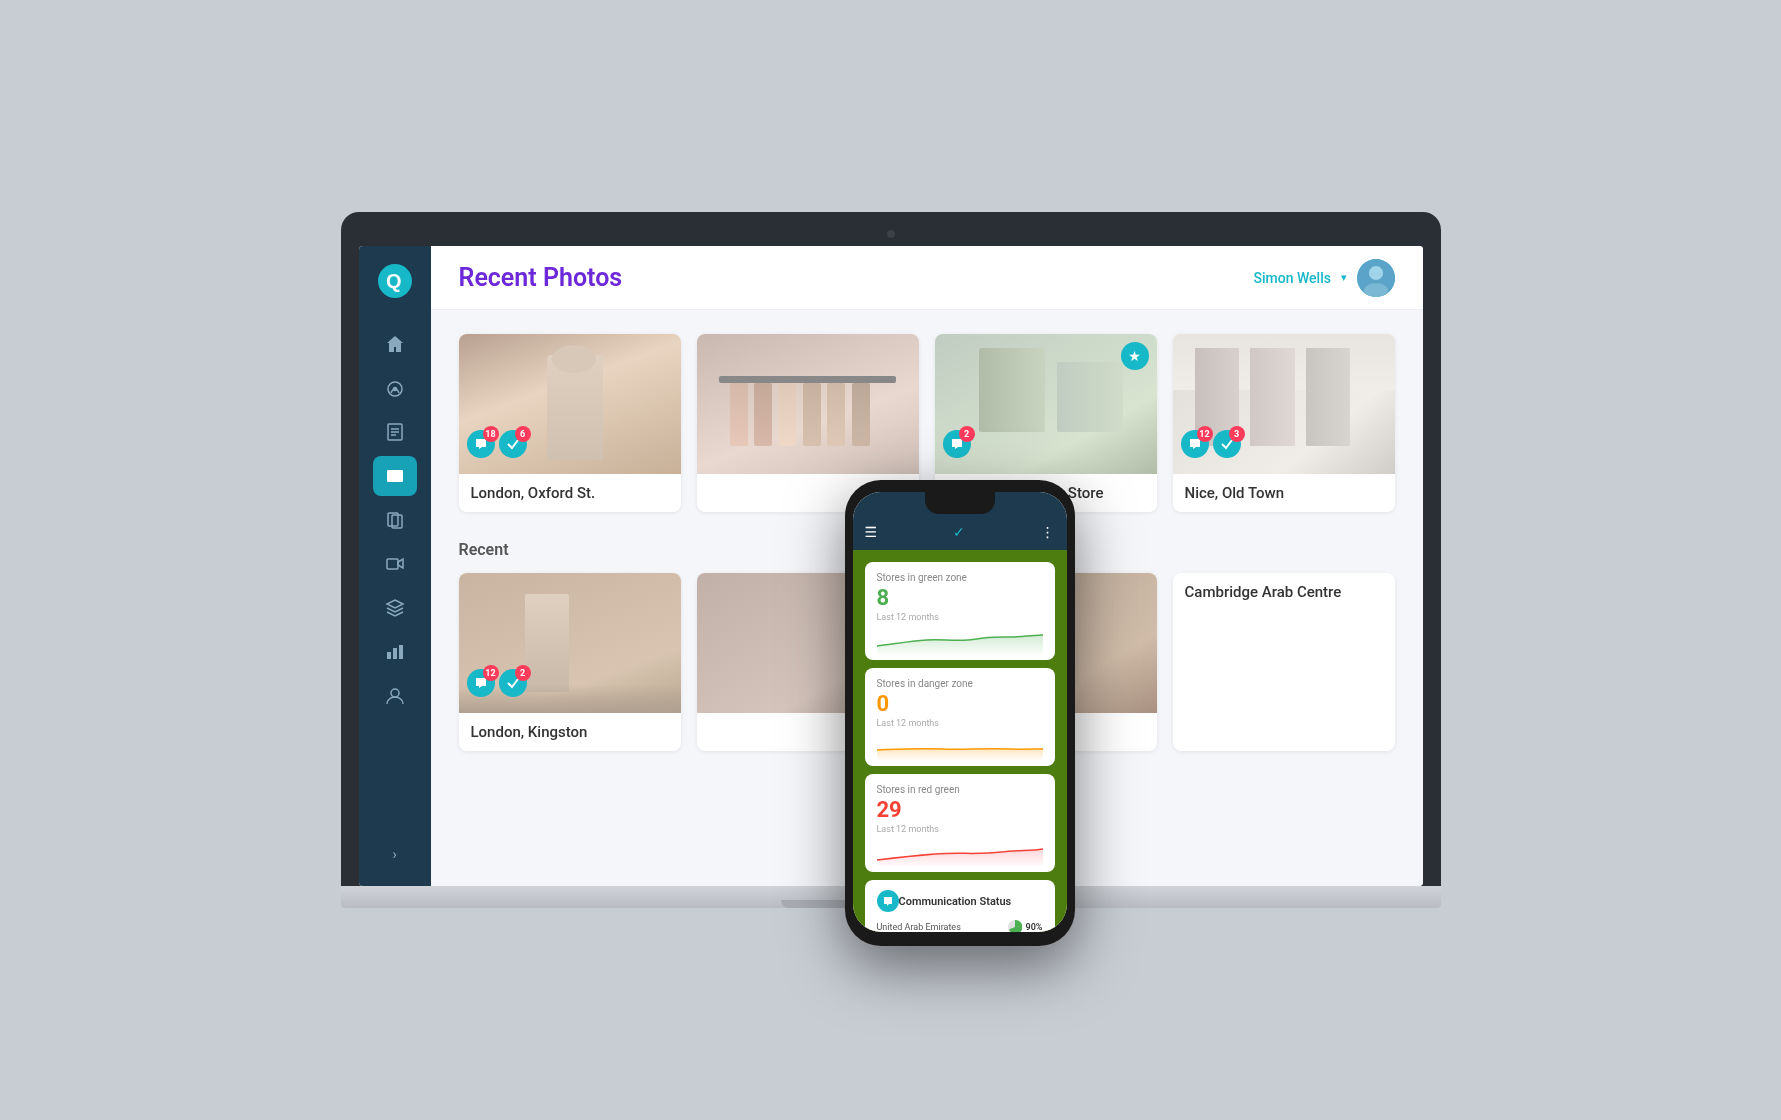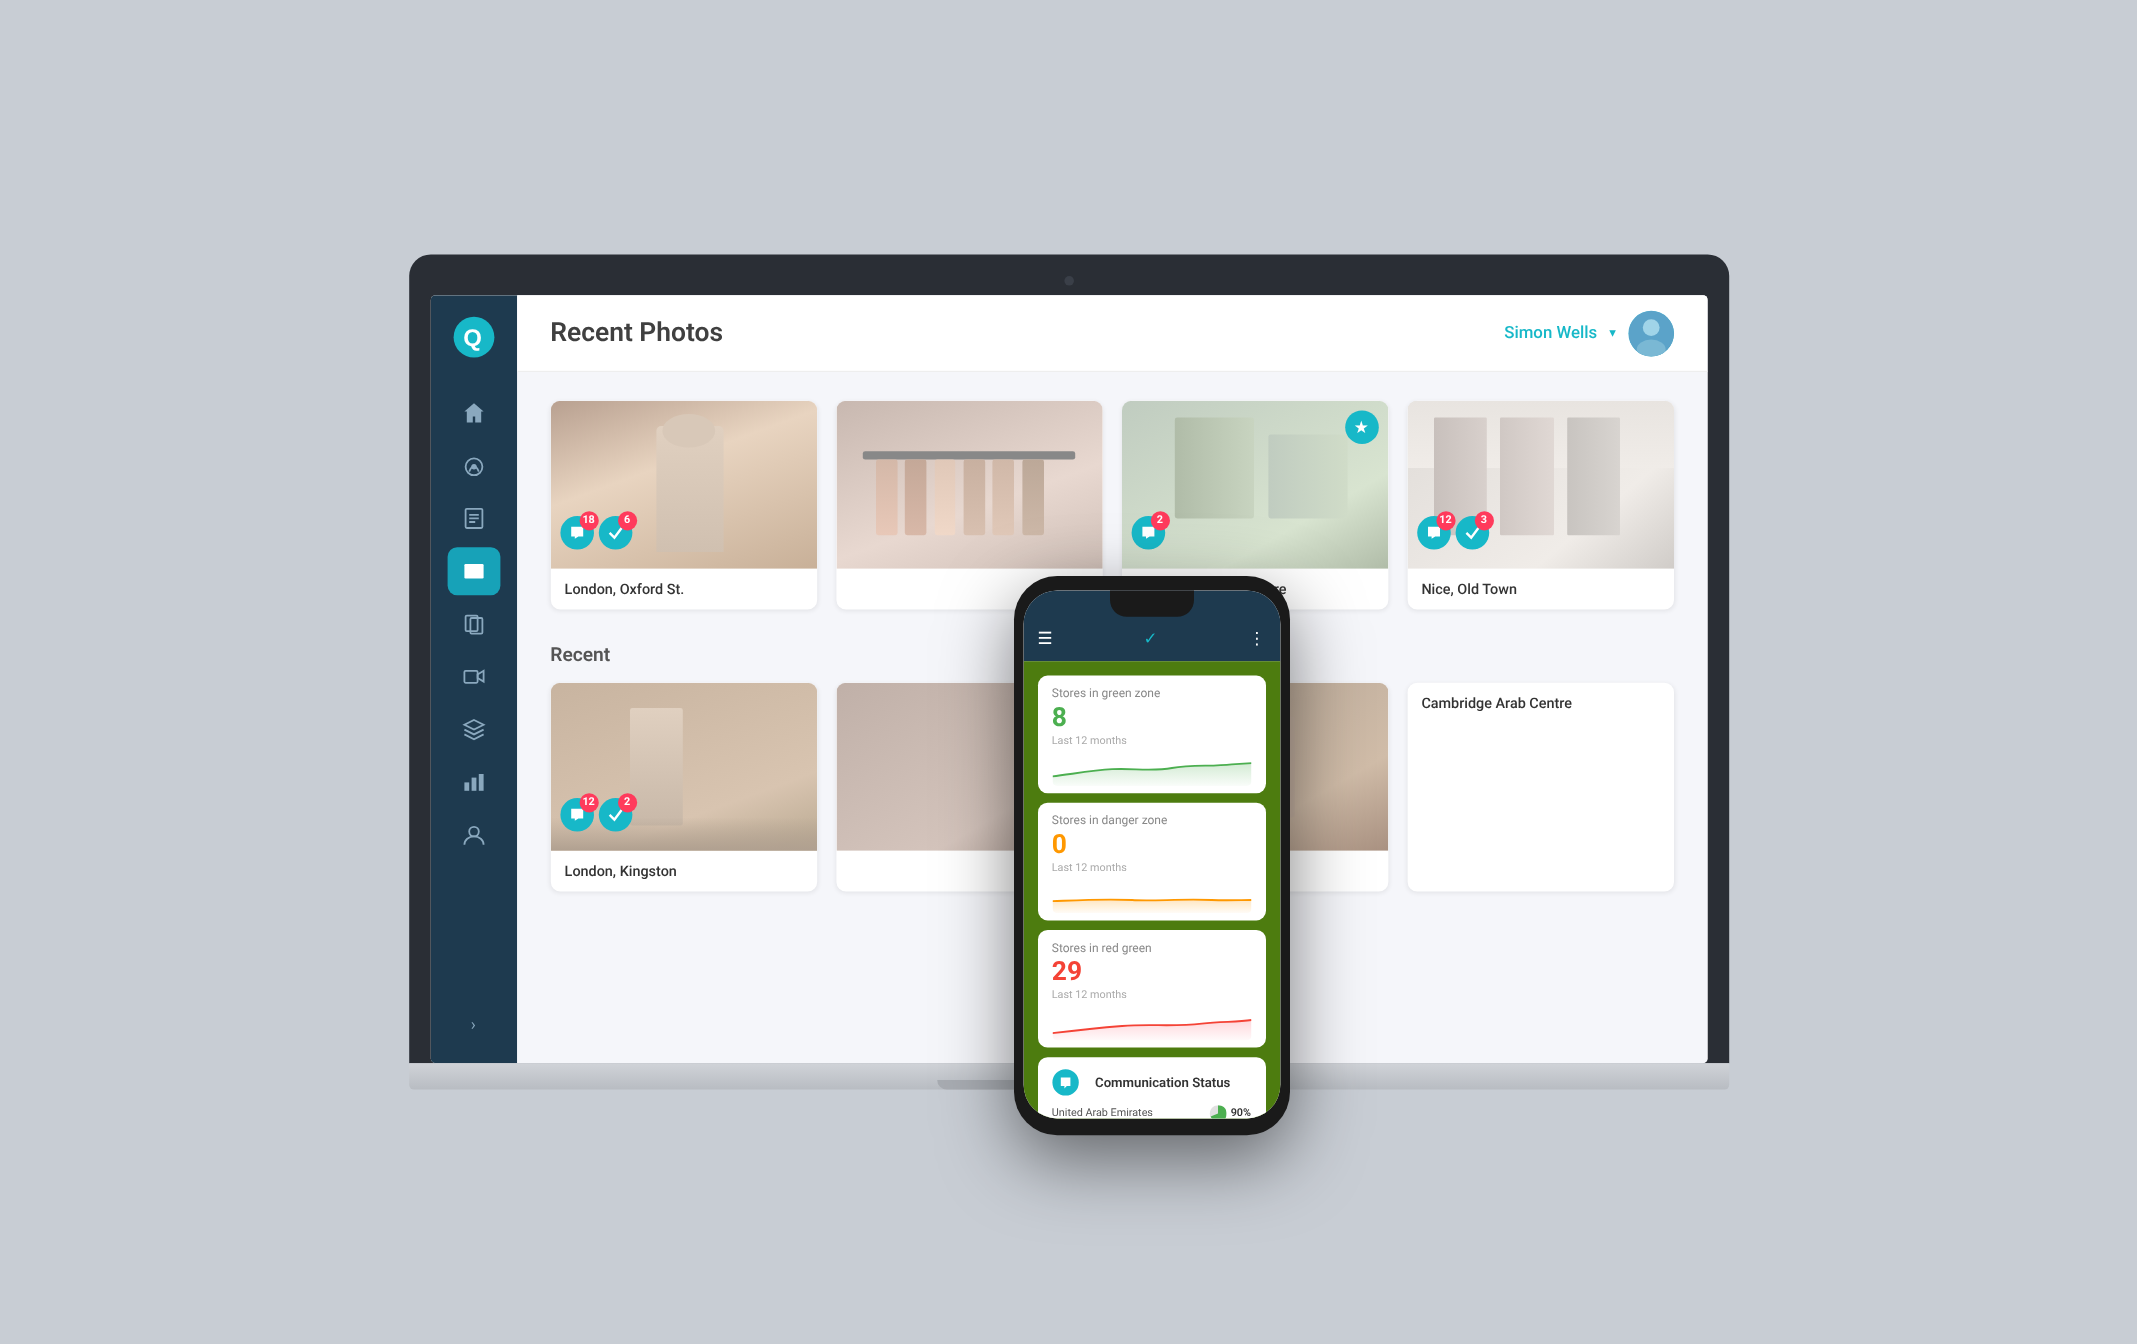--- a/index.html
+++ b/index.html
@@ -124,23 +124,23 @@
       background: #fff;
       padding: 0 28px;
       height: 64px;
       display: flex;
       align-items: center;
       justify-content: space-between;
       border-bottom: 1px solid #eee;
       flex-shrink: 0;
     }
     .header-title {
-      font-size: 22px;
+      font-size: 25px;
       font-weight: 600;
-      color: #404040;
+      color: #6d28d9;
     }
     .header-user {
       display: flex;
       align-items: center;
       gap: 10px;
       cursor: pointer;
     }
     .header-user-name {
       color: #17b8c8;
       font-size: 14px;
@@ -185,21 +185,21 @@
       box-shadow: 0 1px 4px rgba(0,0,0,0.08);
       cursor: pointer;
     }
     .photo-thumb {
       position: relative;
       height: 140px;
       overflow: hidden;
     }
     .photo-caption {
       padding: 10px 12px;
-      font-size: 12px;
+      font-size: 15px;
       font-weight: 500;
       color: #333;
     }
     .badge-group {
       position: absolute;
       bottom: 16px;
       left: 8px;
       display: flex;
       gap: 4px;
     }
@@ -330,21 +330,21 @@
     }
 
     .comm-card {
       background: #fff;
       border-radius: 8px;
       padding: 10px 12px;
     }
     .comm-title {
       display: flex;
       align-items: center;
-      gap: 14px;
+      gap: 0;
       margin-bottom: 8px;
     }
     .comm-icon {
       width: 22px;
       height: 22px;
       background: #17b8c8;
       border-radius: 50%;
       display: flex;
       align-items: center;
       justify-content: center;

